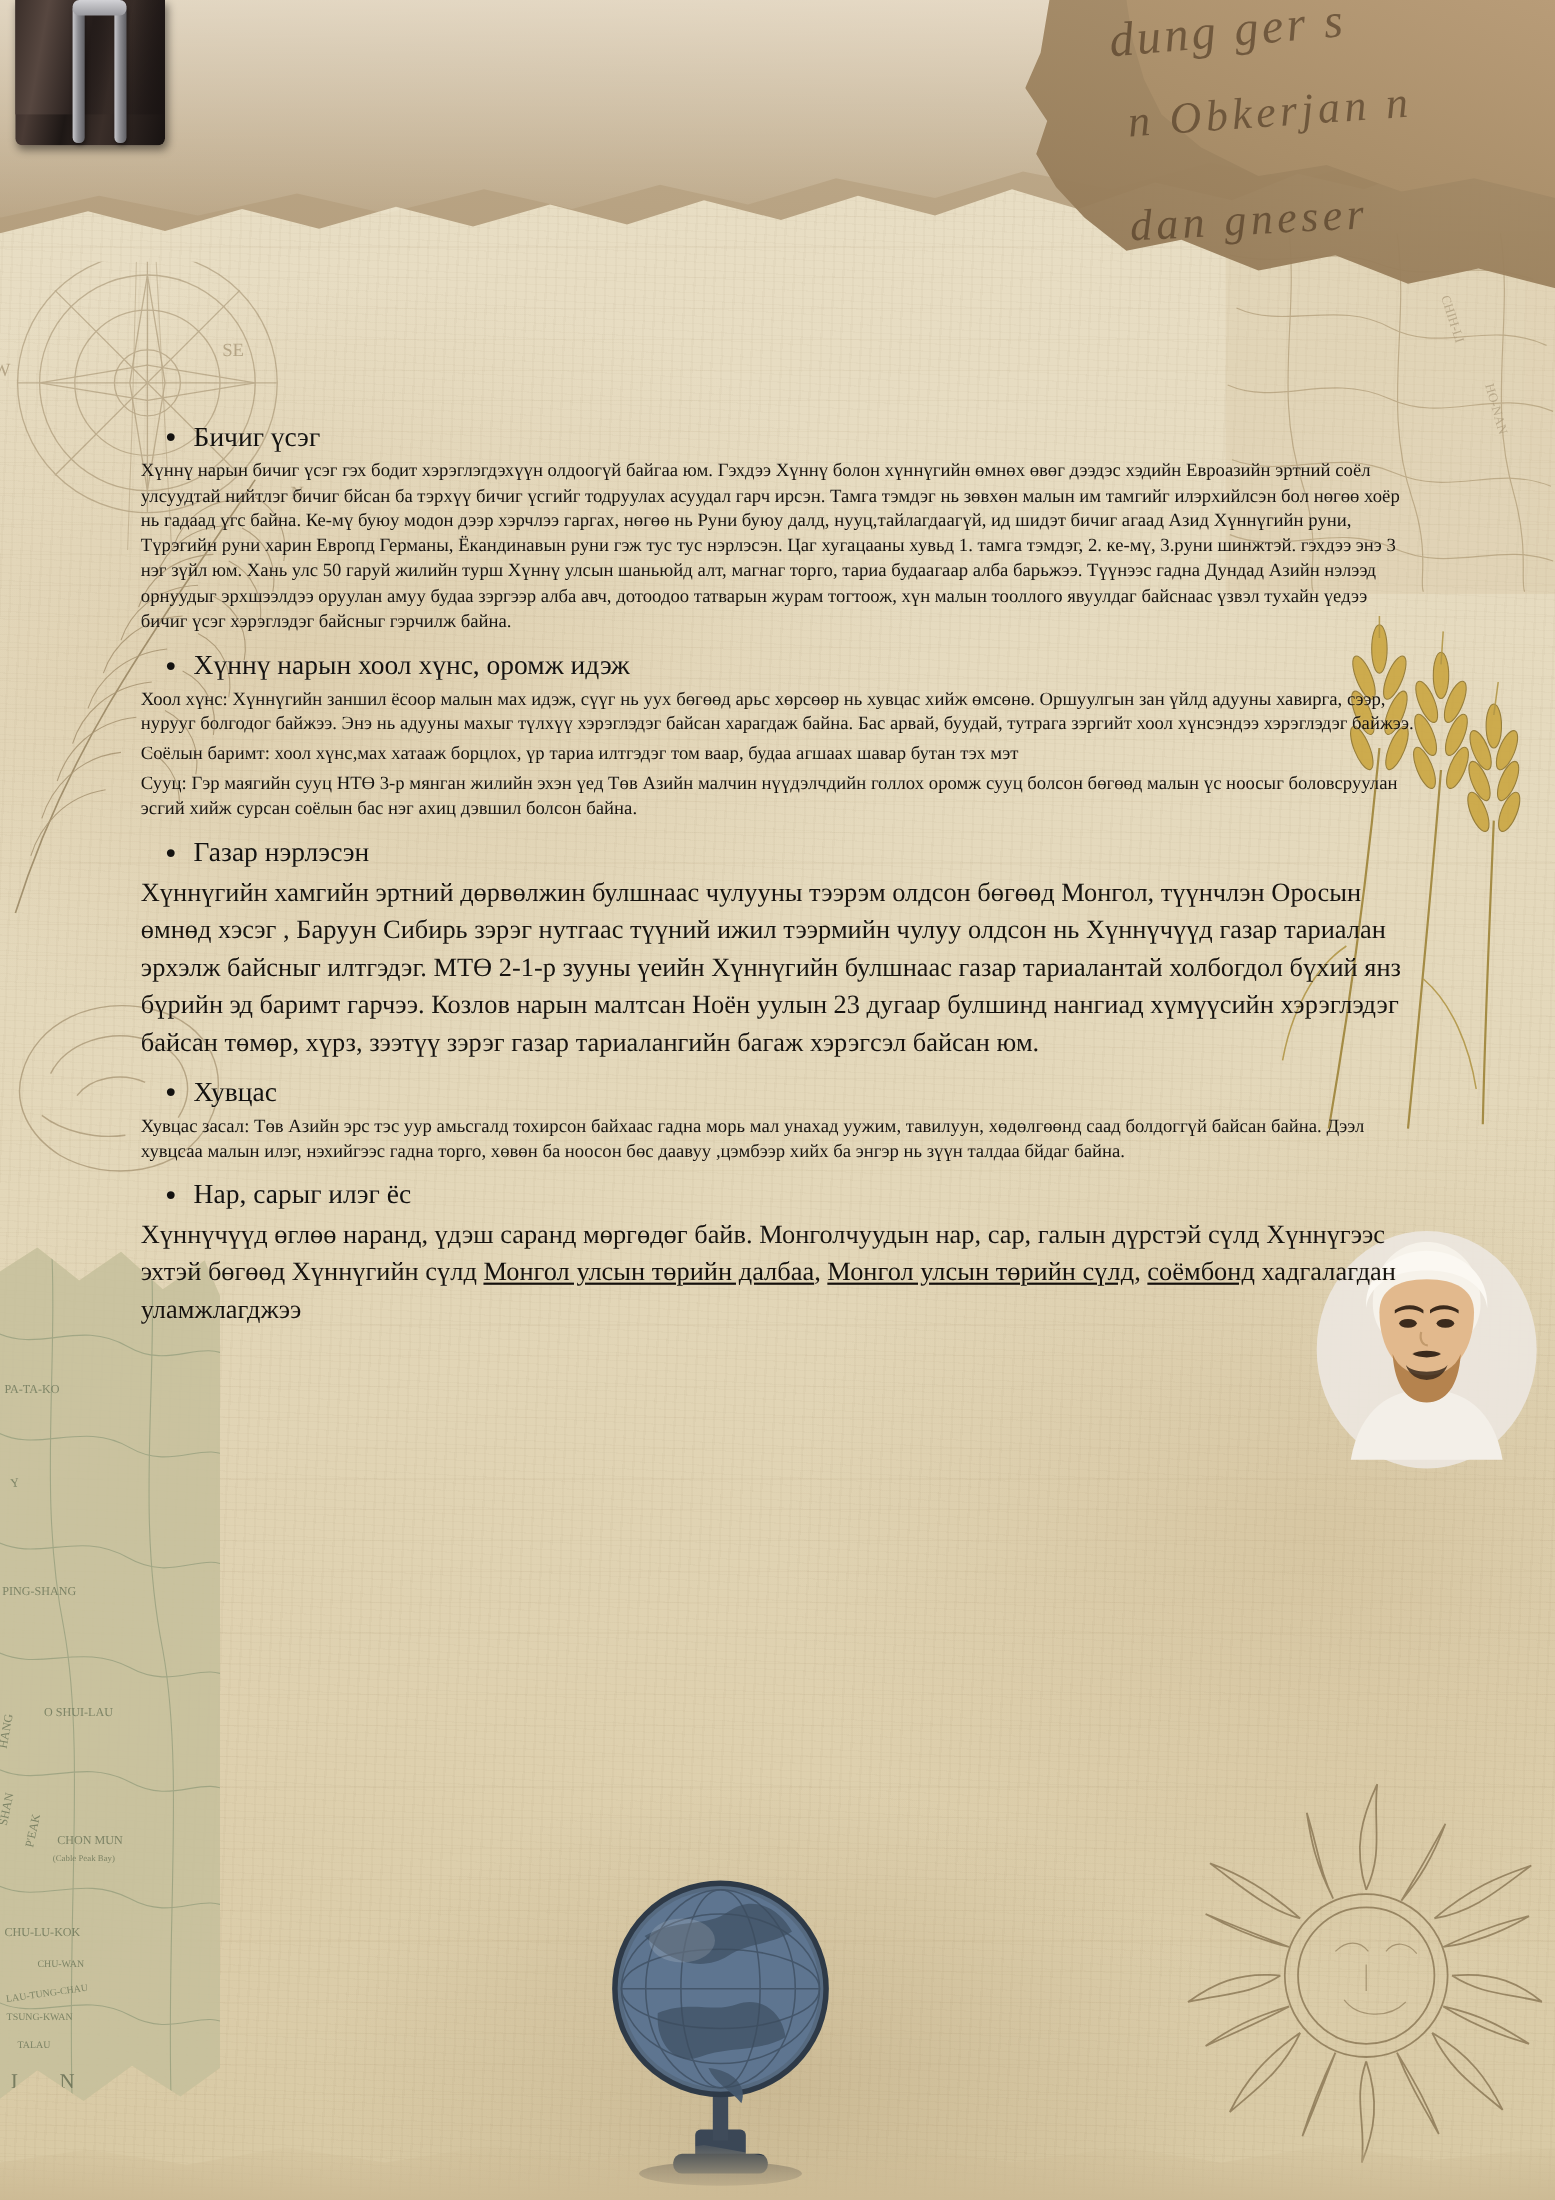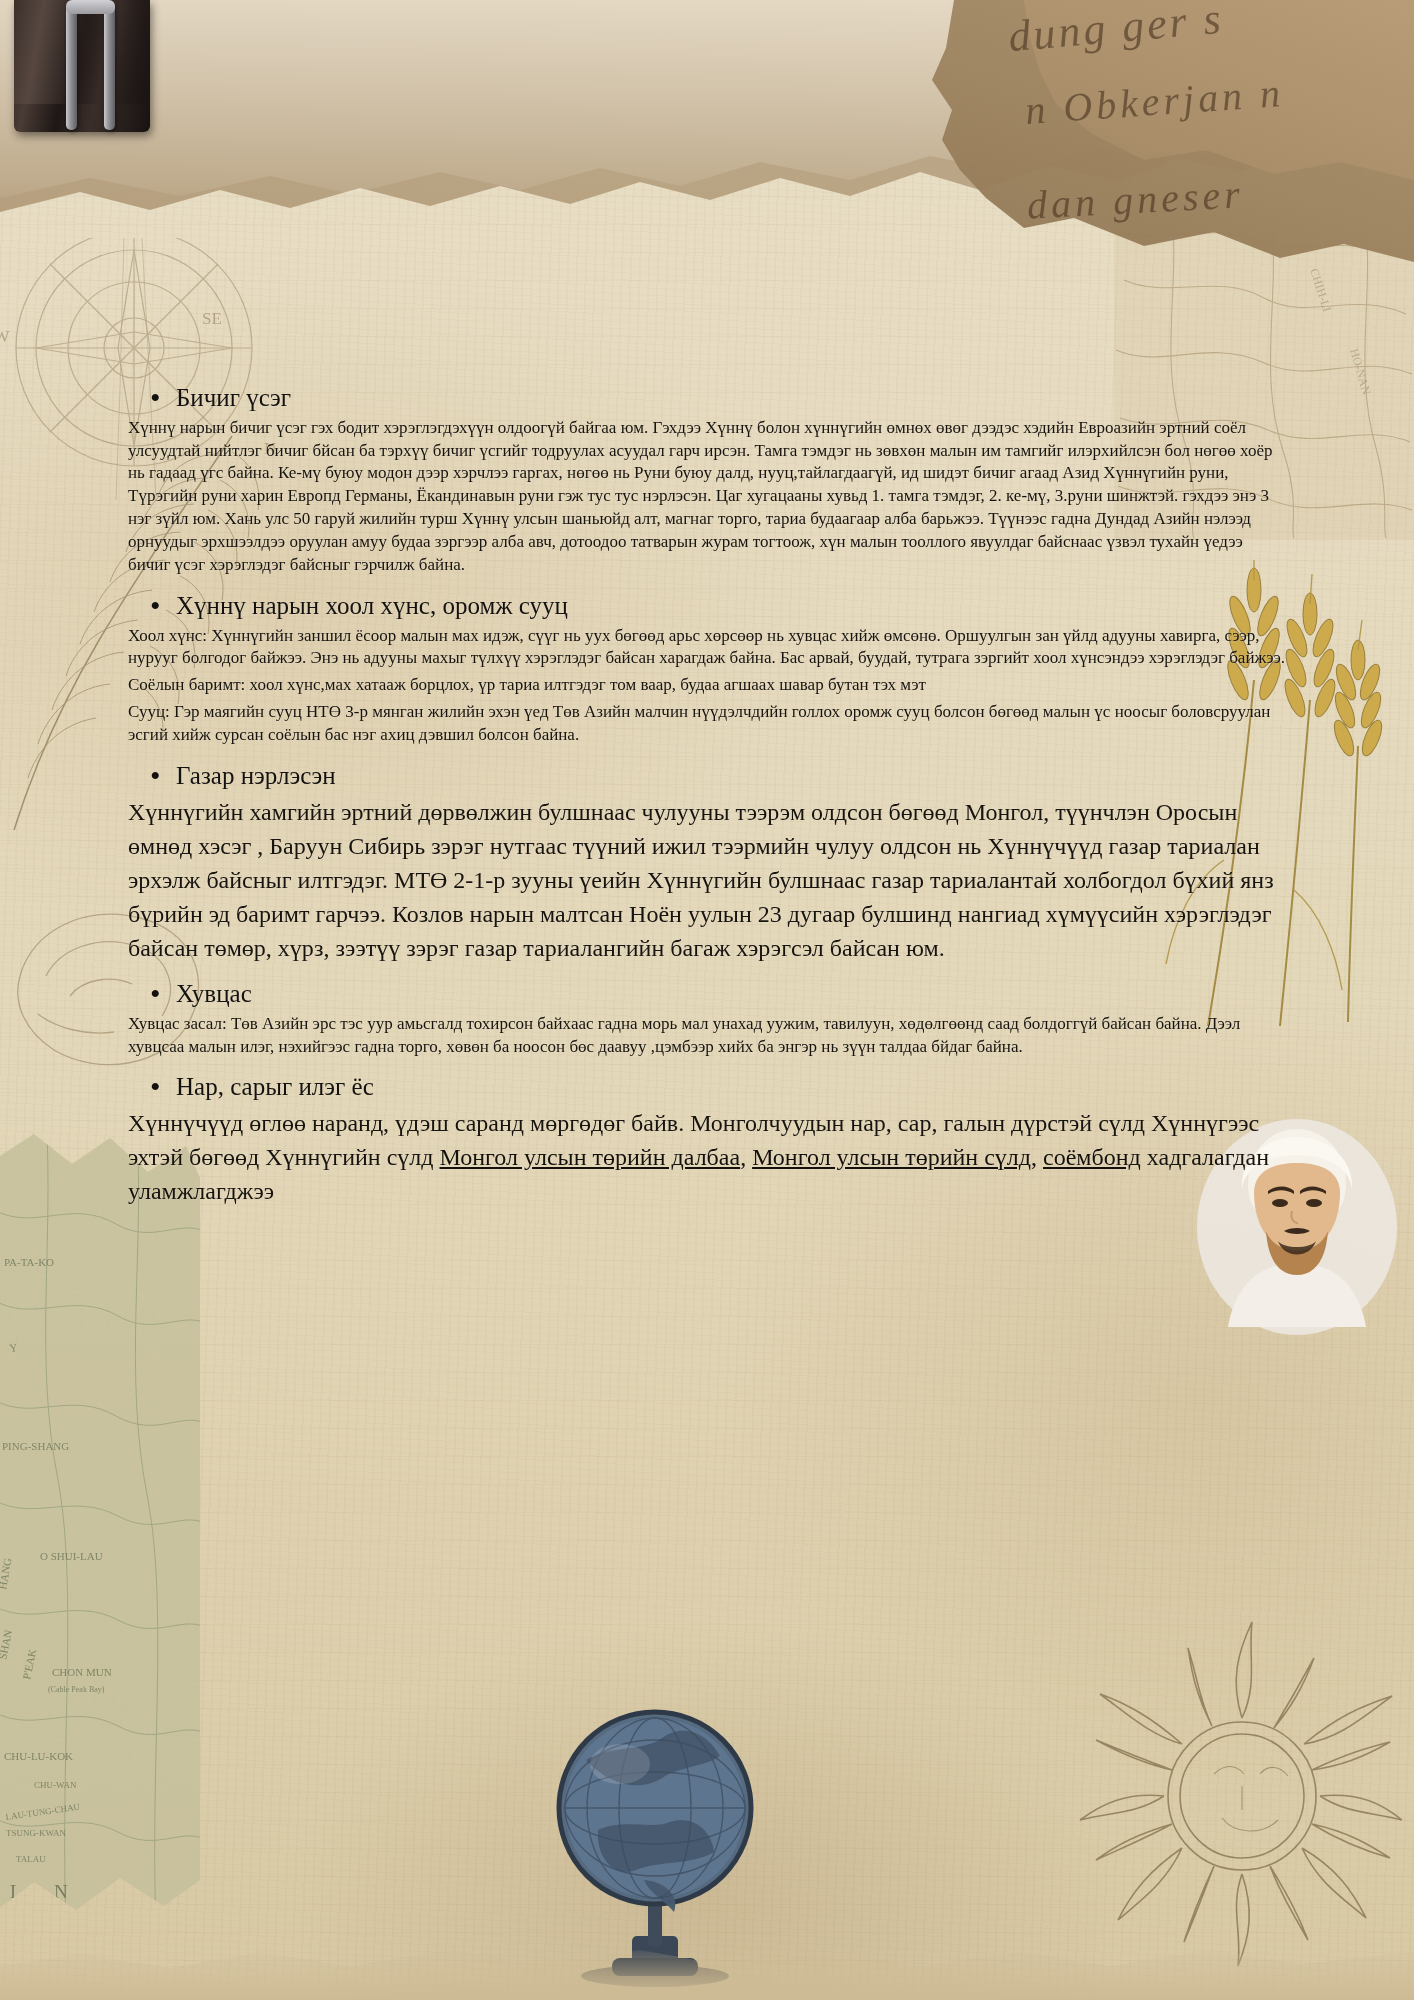--- a/index.html
+++ b/index.html
@@ -543,21 +543,21 @@
     <ul class="bullets">
 
       <li>
         <div class="heading">Бичиг үсэг</div>
         <p class="body">Хүннү нарын бичиг үсэг гэх бодит хэрэглэгдэхүүн олдоогүй байгаа юм. Гэхдээ Хүннү болон хүннүгийн өмнөх өвөг дээдэс хэдийн Евроазийн эртний соёл улсуудтай нийтлэг бичиг бйсан ба тэрхүү бичиг үсгийг тодруулах асуудал гарч ирсэн. Тамга тэмдэг нь зөвхөн малын им тамгийг илэрхийлсэн бол нөгөө хоёр нь гадаад үгс байна. Ке-мү буюу модон дээр хэрчлээ гаргах, нөгөө нь Руни буюу далд, нууц,тайлагдаагүй, ид шидэт бичиг агаад Азид Хүннүгийн руни, Түрэгийн руни харин Европд Германы, Ёкандинавын руни гэж тус тус нэрлэсэн. Цаг хугацааны хувьд 1. тамга тэмдэг, 2. ке-мү, 3.руни шинжтэй. гэхдээ энэ 3 нэг зүйл юм. Хань улс 50 гаруй жилийн турш Хүннү улсын шаньюйд алт, магнаг торго, тариа будаагаар алба барьжээ. Түүнээс гадна Дундад Азийн нэлээд орнуудыг эрхшээлдээ оруулан амуу будаа зэргээр алба авч, дотоодоо татварын журам тогтоож, хүн малын тооллого явуулдаг байснаас үзвэл тухайн үедээ бичиг үсэг хэрэглэдэг байсныг гэрчилж байна.</p>
       </li>
 
       <div class="gap-s"></div>
 
       <li>
-        <div class="heading">Хүннү нарын хоол хүнс, оромж сууц</div>
+        <div class="heading">Хүннү нарын хоол хүнс, оромж идэж</div>
         <p class="body">Хоол хүнс: Хүннүгийн заншил ёсоор малын мах идэж, сүүг нь уух бөгөөд арьс хөрсөөр нь хувцас хийж өмсөнө. Оршуулгын зан үйлд адууны хавирга, сээр, нурууг болгодог байжээ. Энэ нь адууны махыг түлхүү хэрэглэдэг байсан харагдаж байна. Бас арвай, буудай, тутрага зэргийт хоол хүнсэндээ хэрэглэдэг байжээ.</p>
         <p class="body">Соёлын баримт: хоол хүнс,мах хатааж борцлох, үр тариа илтгэдэг том ваар, будаа агшаах шавар бутан тэх мэт</p>
         <p class="body">Сууц: Гэр маягийн сууц НТӨ 3-р мянган жилийн эхэн үед Төв Азийн малчин нүүдэлчдийн голлох оромж сууц болсон бөгөөд малын үс ноосыг боловсруулан эсгий хийж сурсан соёлын бас нэг ахиц дэвшил болсон байна.</p>
       </li>
 
       <div class="gap-s"></div>
 
       <li>
         <div class="heading">Газар нэрлэсэн</div>
         <p class="body-lg"> Хүннүгийн хамгийн эртний дөрвөлжин булшнаас чулууны тээрэм олдсон бөгөөд Монгол, түүнчлэн Оросын өмнөд хэсэг , Баруун Сибирь зэрэг нутгаас түүний ижил тээрмийн чулуу олдсон нь Хүннүчүүд газар тариалан эрхэлж байсныг илтгэдэг. МТӨ 2-1-р зууны үеийн Хүннүгийн булшнаас газар тариалантай холбогдол бүхий янз бүрийн эд баримт гарчээ. Козлов нарын малтсан Ноён уулын 23 дугаар булшинд нангиад хүмүүсийн хэрэглэдэг байсан төмөр, хүрз, зээтүү зэрэг газар тариалангийн багаж хэрэгсэл байсан юм.</p>

